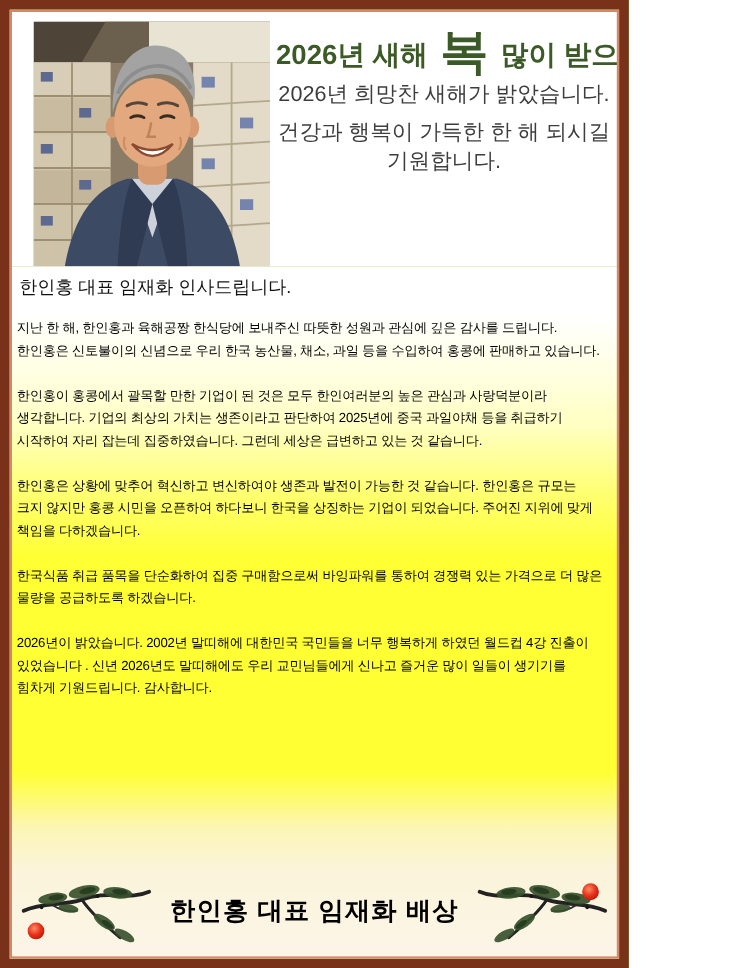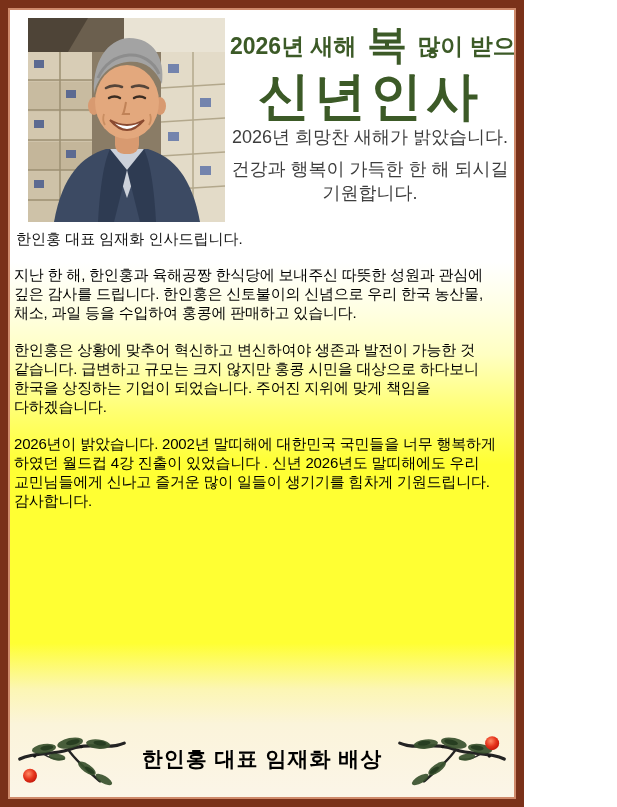--- a/index.html
+++ b/index.html
@@ -41,21 +41,21 @@
   .main {
     position:relative; height:577px;
     background:linear-gradient(180deg,
       #ffffff 0%, #ffffff 7%, #ffffe0 16%, #ffffc2 23%,
       #ffff70 33%, #ffff33 42%, #ffff33 73%,
       #fcf6b4 81%, #fbf4da 87%, #fbf5e8 100%);
     padding:6px 12px 0 6px;
   }
   .caption { font-size:15px; color:#111; padding:2px 0 2px 2px; }
   .letter p {
-    font-size:15px; line-height:19px; color:#000;
+    font-size:11px; line-height:19px; color:#000;
     margin-top:18px; letter-spacing:-0.2px;
     word-break:keep-all;
   }
   .letter p:first-of-type { margin-top:14px; }
 
   
   .footer {
     position:absolute; left:8px; right:8px; bottom:8px; height:64px;
     display:flex; align-items:center; justify-content:flex-start;
   }
@@ -173,31 +173,32 @@
           <path d="M122,96 Q124,102 121,107" fill="none" stroke="#c98e62" stroke-width="1.8"></path>
         </g>
       </svg>
 
       <div class="head-text">
         <div class="greeting">
           <span>2026년 새해</span>
           <span class="bok">복</span>
           <span>많이 받으세요</span>
         </div>
-        <div class="big-title">신년인사</div>
         <div class="sub2">2026년 희망찬 새해가 밝았습니다.</div>
         <div class="sub3">건강과 행복이 가득한 한 해 되시길 기원합니다.</div>
       </div>
     </div>
 
     <div class="main">
       <div class="caption">한인홍 대표 임재화 인사드립니다.</div>
       <div class="letter">
         <p>지난 한 해, 한인홍과 육해공짱 한식당에 보내주신 따뜻한 성원과 관심에 깊은 감사를 드립니다. 한인홍은 신토불이의 신념으로 우리 한국 농산물,  채소, 과일 등을 수입하여 홍콩에 판매하고 있습니다.</p>
-        <p>한인홍은 상황에 맞추어 혁신하고 변신하여야 생존과 발전이 가능한 것 같습니다. 급변하고 규모는 크지 않지만 홍콩 시민을 대상으로 하다보니 한국을 상징하는 기업이 되었습니다. 주어진 지위에 맞게 책임을 다하겠습니다.</p>
+        <p>한인홍이 홍콩에서 괄목할 만한 기업이 된 것은 모두 한인여러분의 높은 관심과 사랑덕분이라 생각합니다. 기업의 최상의 가치는 생존이라고 판단하여 2025년에 중국 과일야채 등을 취급하기 시작하여 자리 잡는데 집중하였습니다. 그런데 세상은 급변하고 있는 것 같습니다.</p>
+        <p>한인홍은 상황에 맞추어 혁신하고 변신하여야 생존과 발전이 가능한 것 같습니다. 한인홍은 규모는 크지 않지만 홍콩 시민을 오픈하여 하다보니 한국을 상징하는 기업이 되었습니다. 주어진 지위에 맞게 책임을 다하겠습니다.</p>
+        <p>한국식품 취급 품목을 단순화하여 집중 구매함으로써 바잉파워를 통하여 경쟁력 있는 가격으로 더 많은 물량을 공급하도록 하겠습니다.</p>
         <p>2026년이 밝았습니다. 2002년 말띠해에 대한민국 국민들을 너무 행복하게 하였던 월드컵 4강 진출이 있었습니다 . 신년 2026년도 말띠해에도 우리 교민님들에게 신나고 즐거운 많이 일들이 생기기를 힘차게 기원드립니다. 감사합니다.</p>
       </div>
     </div>
 
     <div class="footer">
       <svg class="pine" viewBox="0 0 120 64">
         <use href="#pineShape"></use>
         <circle cx="15" cy="50" r="7.5" fill="url(#sunG)"></circle>
       </svg>
       <div class="signature">한인홍 대표 임재화 배상</div>

